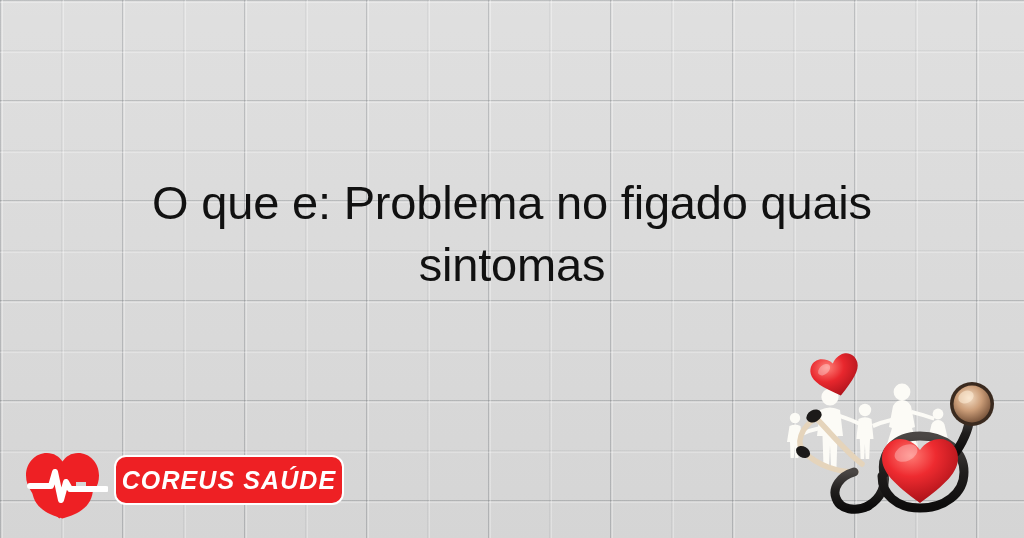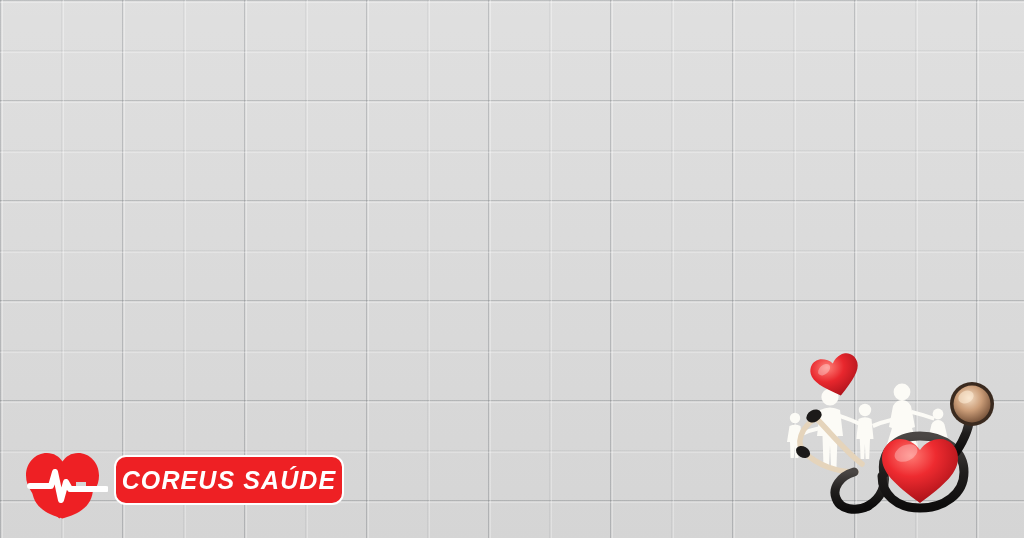--- a/index.html
+++ b/index.html
@@ -123,20 +123,21 @@
 </style>
 </head>
 <body>
 
 <div id="canvas">
 
   <div class="grid-layer"></div>
   <div class="grid-noise"></div>
   <div class="vignette"></div>
 
+  <div class="headline">O que e: Problema no figado quais sintomas</div>
 
   <div class="brand">
 
     <div class="brand-heart">
       <svg viewBox="0 0 84 72" width="84" height="72" aria-hidden="true">
         <path d="M35.5 70.5 C 14 54 2 42 2 27.5 C 2 14.5 11.5 5 23 5 C 30 5 35 8.5 38.5 13.5
                  C 42 8.5 47 5 54 5 C 65.5 5 75 14.5 75 27.5 C 75 33 73.5 37.5 71 42
                  L 62 42 L 62 34 L 52 34 L 52 42 L 35.5 70.5 Z" fill="#ee2024"></path>
         <path d="M8 40 C 8 58 22 66 38.5 70.5 C 55 66 69 58 69 40 Z" fill="#ee2024"></path>
         <path d="M6 38 L 22 38 L 27 38 L 31 24 L 37 52 L 42 34 L 46 41 L 82 41" fill="none" stroke="#ffffff" stroke-width="6" stroke-linecap="round" stroke-linejoin="round"></path>

